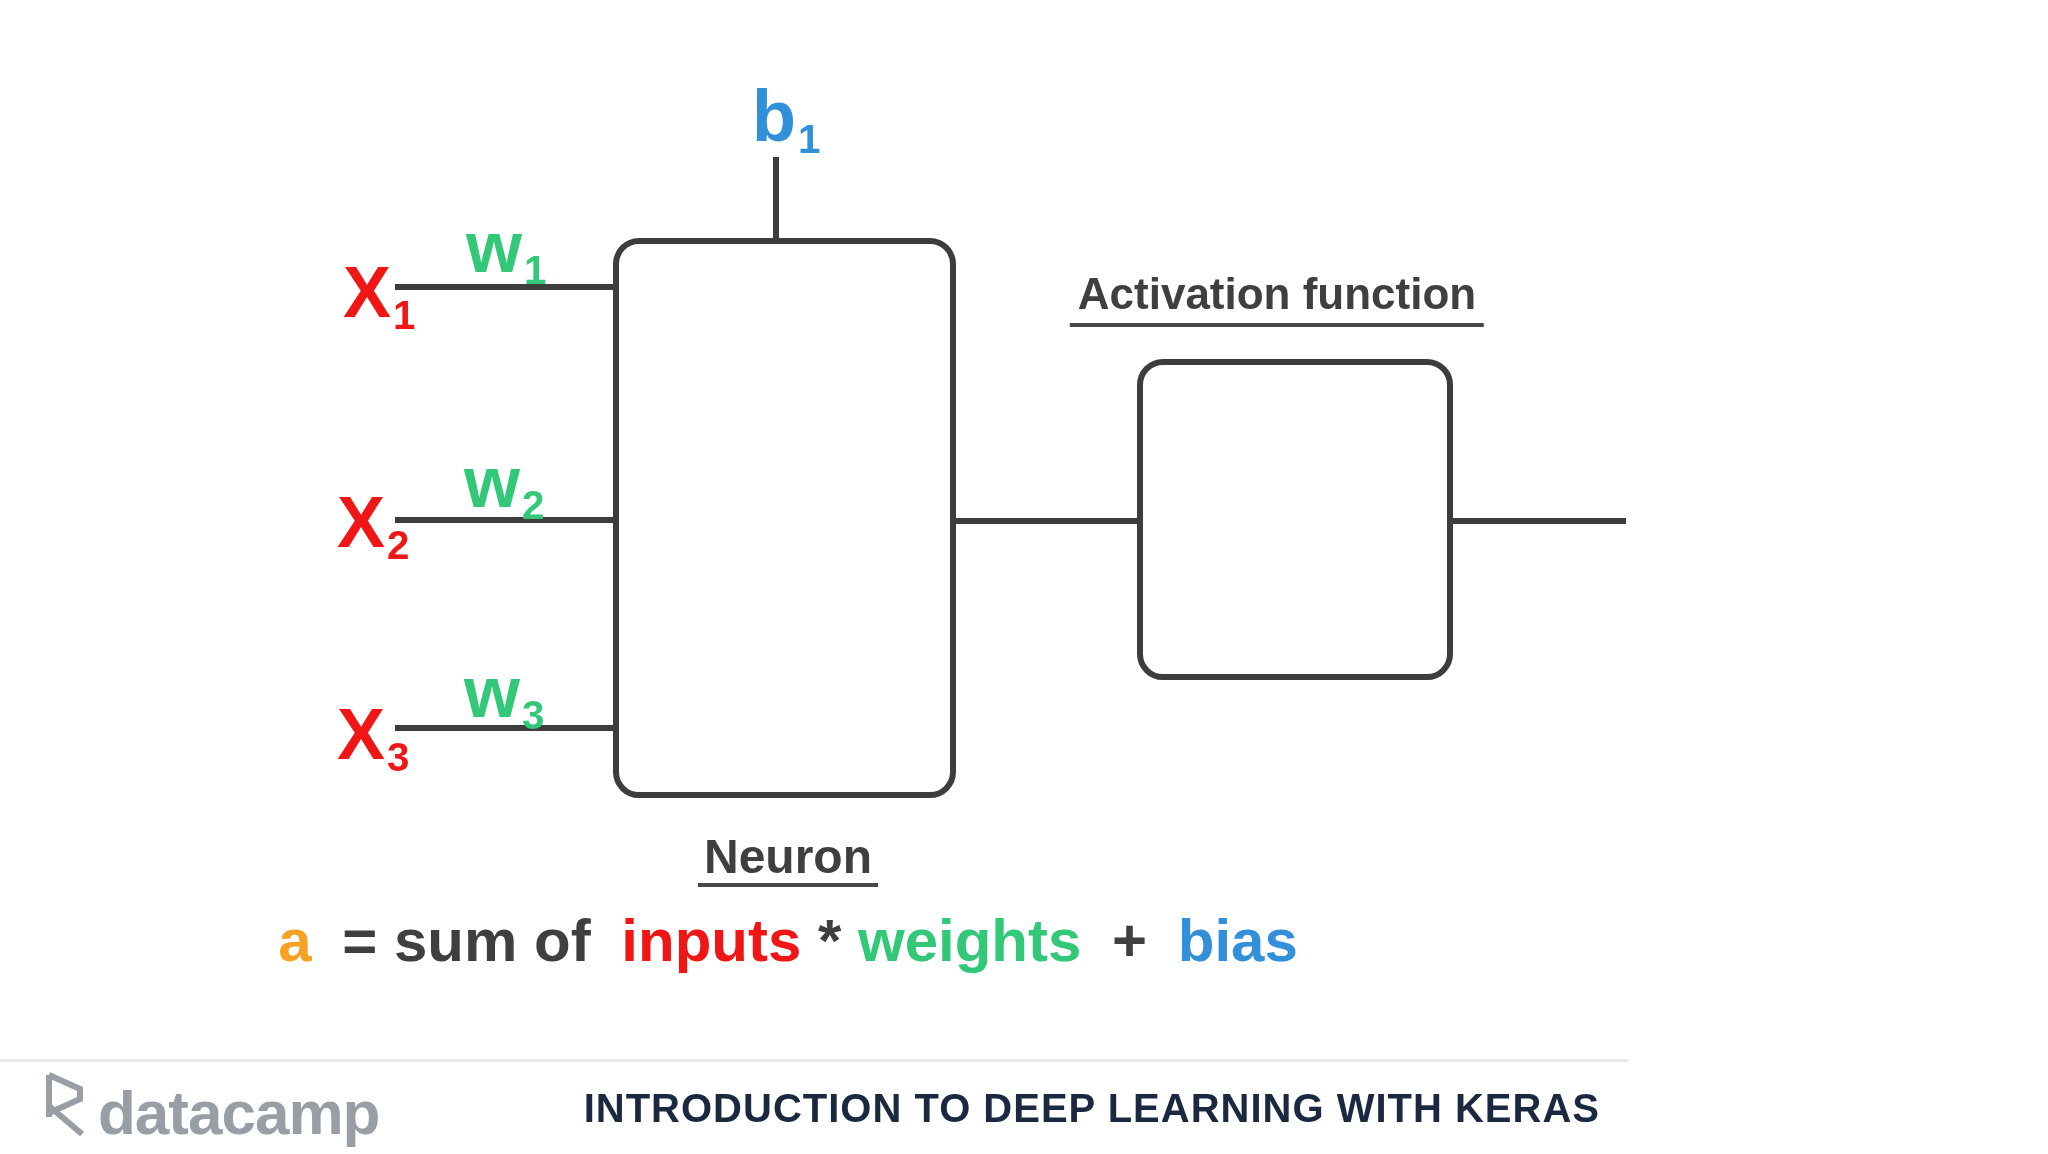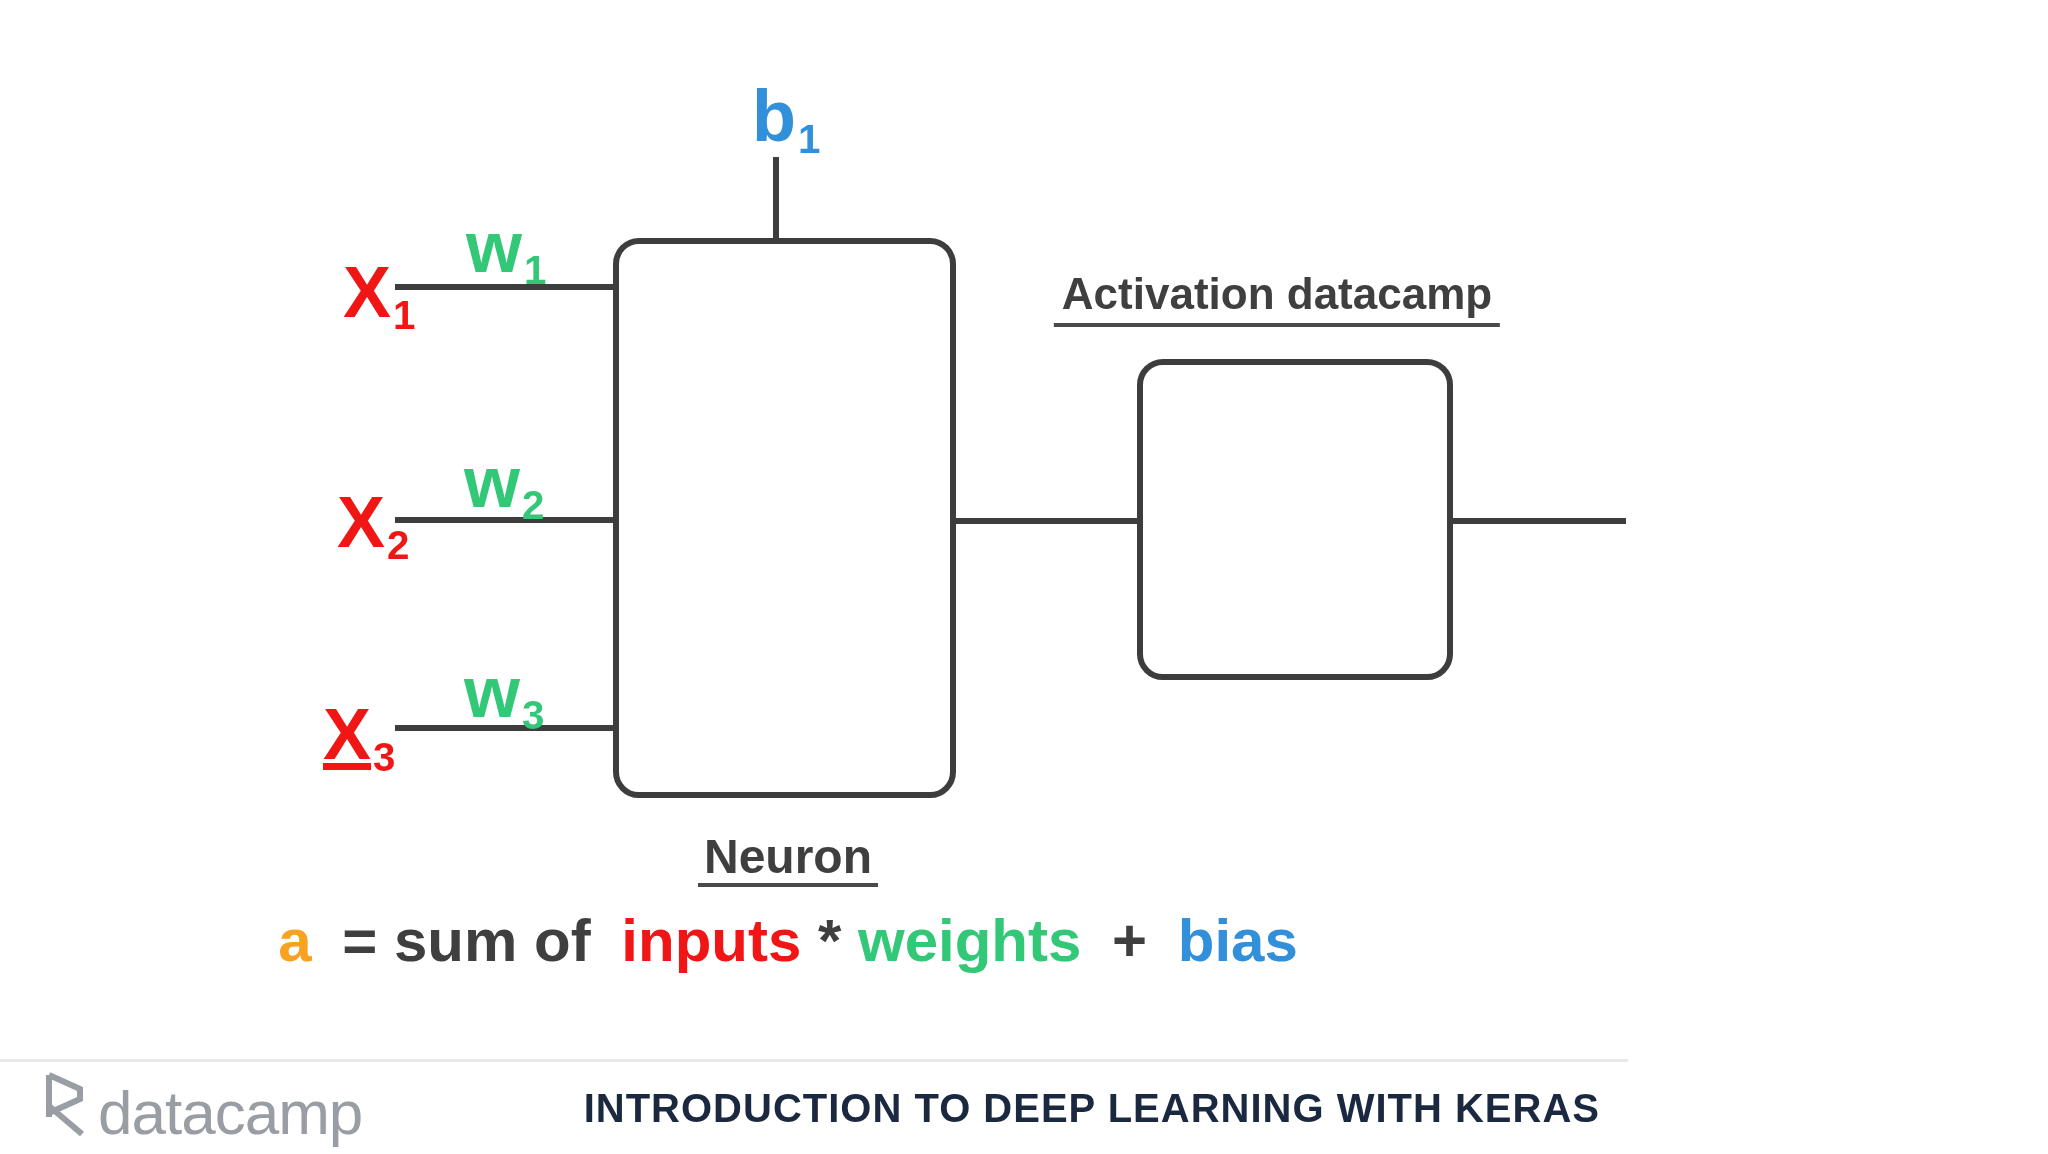--- a/index.html
+++ b/index.html
@@ -46,21 +46,21 @@
     margin-left: 2px;
   }
   .red    { color: #f01616; }
   .green  { color: #32c878; margin-top: 20px; }
   .blue   { color: #3190d9; }
   .orange { color: #f7a223; }
   .dark   { color: #3f3f3f; }
 
   .pos-x1 { left: 343px; top: 256px; text-align: center; }
   .pos-x2 { left: 337px; top: 486px; }
-  .pos-x3 { left: 323px; top: 698px; text-decoration: underline; }
+  .pos-x3 { left: 337px; top: 698px; }
   .pos-w1 { left: 466px; top: 191px; }
   .pos-w2 { left: 464px; top: 426px; }
   .pos-w3 { left: 464px; top: 636px; }
   .pos-b1 { left: 752px; top: 80px;  }
 
   
   .activation-label {
     position: absolute;
     left: 1277px; top: 272px;
     transform: translateX(-50%);
@@ -106,21 +106,21 @@
     background: #e9e9e9;
   }
   .logo-icon {
     position: absolute;
     left: 40px; top: 1072px;
   }
   .logo-text {
     position: absolute;
     left: 98px; top: 1082px;
     font-size: 62px;
-    font-weight: 400;
+    font-weight: 700;
     line-height: 1;
     letter-spacing: -1px;
     color: #999da4;
     white-space: nowrap;
   }
   .course-title {
     position: absolute;
     right: 28px; top: 1084px;
     font-size: 40px;
     font-weight: 700;
@@ -162,21 +162,21 @@
   <div class="var green pos-w1">
     <span>w</span><span class="sub">1</span>
   </div>
   <div class="var green pos-w2">
     <span>w</span><span class="sub">2</span>
   </div>
   <div class="var green pos-w3">
     <span>w</span><span class="sub">3</span>
   </div>
 
-  <div class="activation-label">Activation datacamp</div>
+  <div class="activation-label">Activation function</div>
   <div class="neuron-label">Neuron</div>
 
   <div class="equation">
     <span class="orange sp">a</span>
     <span class="dark sp">= sum of</span>
     <span class="red">inputs</span>
     <span class="dark">*</span>
     <span class="green sp">weights</span>
     <span class="dark sp">+</span>
     <span class="blue">bias</span>

